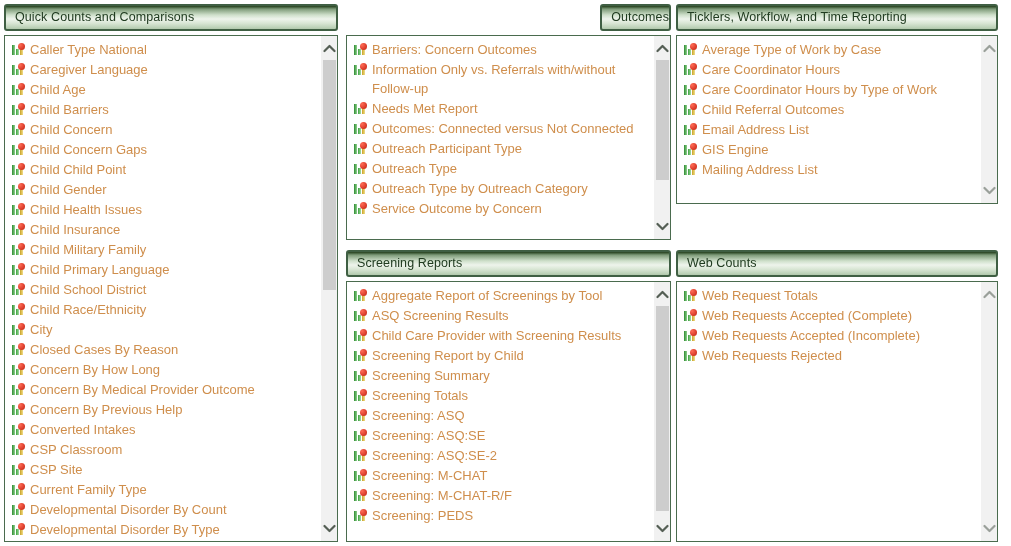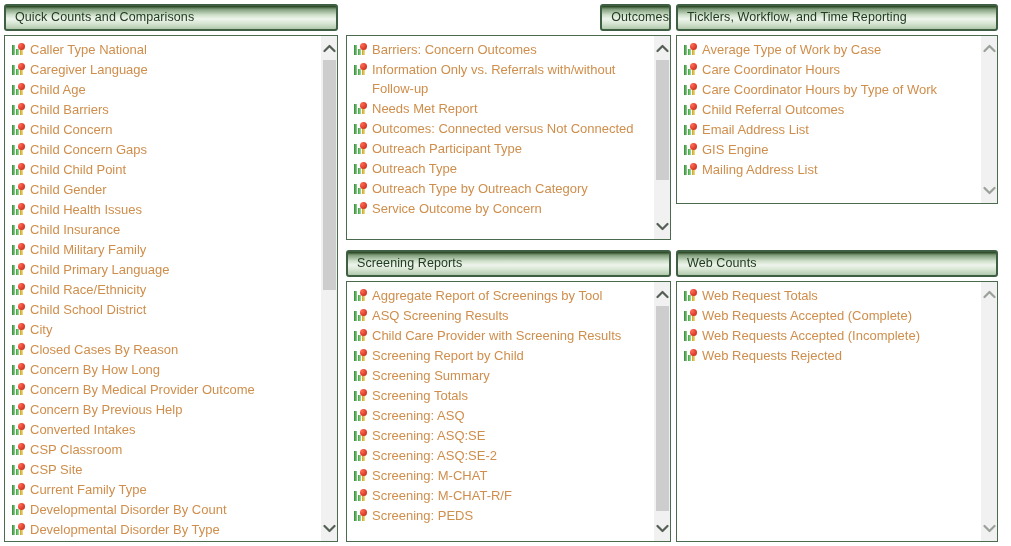--- a/index.html
+++ b/index.html
@@ -264,30 +264,30 @@
             </span>
             <span class="lbl">Child Primary Language</span>
           </div>
           <div class="list-item">
             <span class="ico">
               <i class="b1"></i>
               <i class="b2"></i>
               <i class="b3"></i>
               <i class="dot"></i>
             </span>
+            <span class="lbl">Child School District</span>
+          </div>
+          <div class="list-item">
+            <span class="ico">
+              <i class="b1"></i>
+              <i class="b2"></i>
+              <i class="b3"></i>
+              <i class="dot"></i>
+            </span>
             <span class="lbl">Child Race/Ethnicity</span>
-          </div>
-          <div class="list-item">
-            <span class="ico">
-              <i class="b1"></i>
-              <i class="b2"></i>
-              <i class="b3"></i>
-              <i class="dot"></i>
-            </span>
-            <span class="lbl">Child School District</span>
           </div>
           <div class="list-item">
             <span class="ico">
               <i class="b1"></i>
               <i class="b2"></i>
               <i class="b3"></i>
               <i class="dot"></i>
             </span>
             <span class="lbl">City</span>
           </div>

